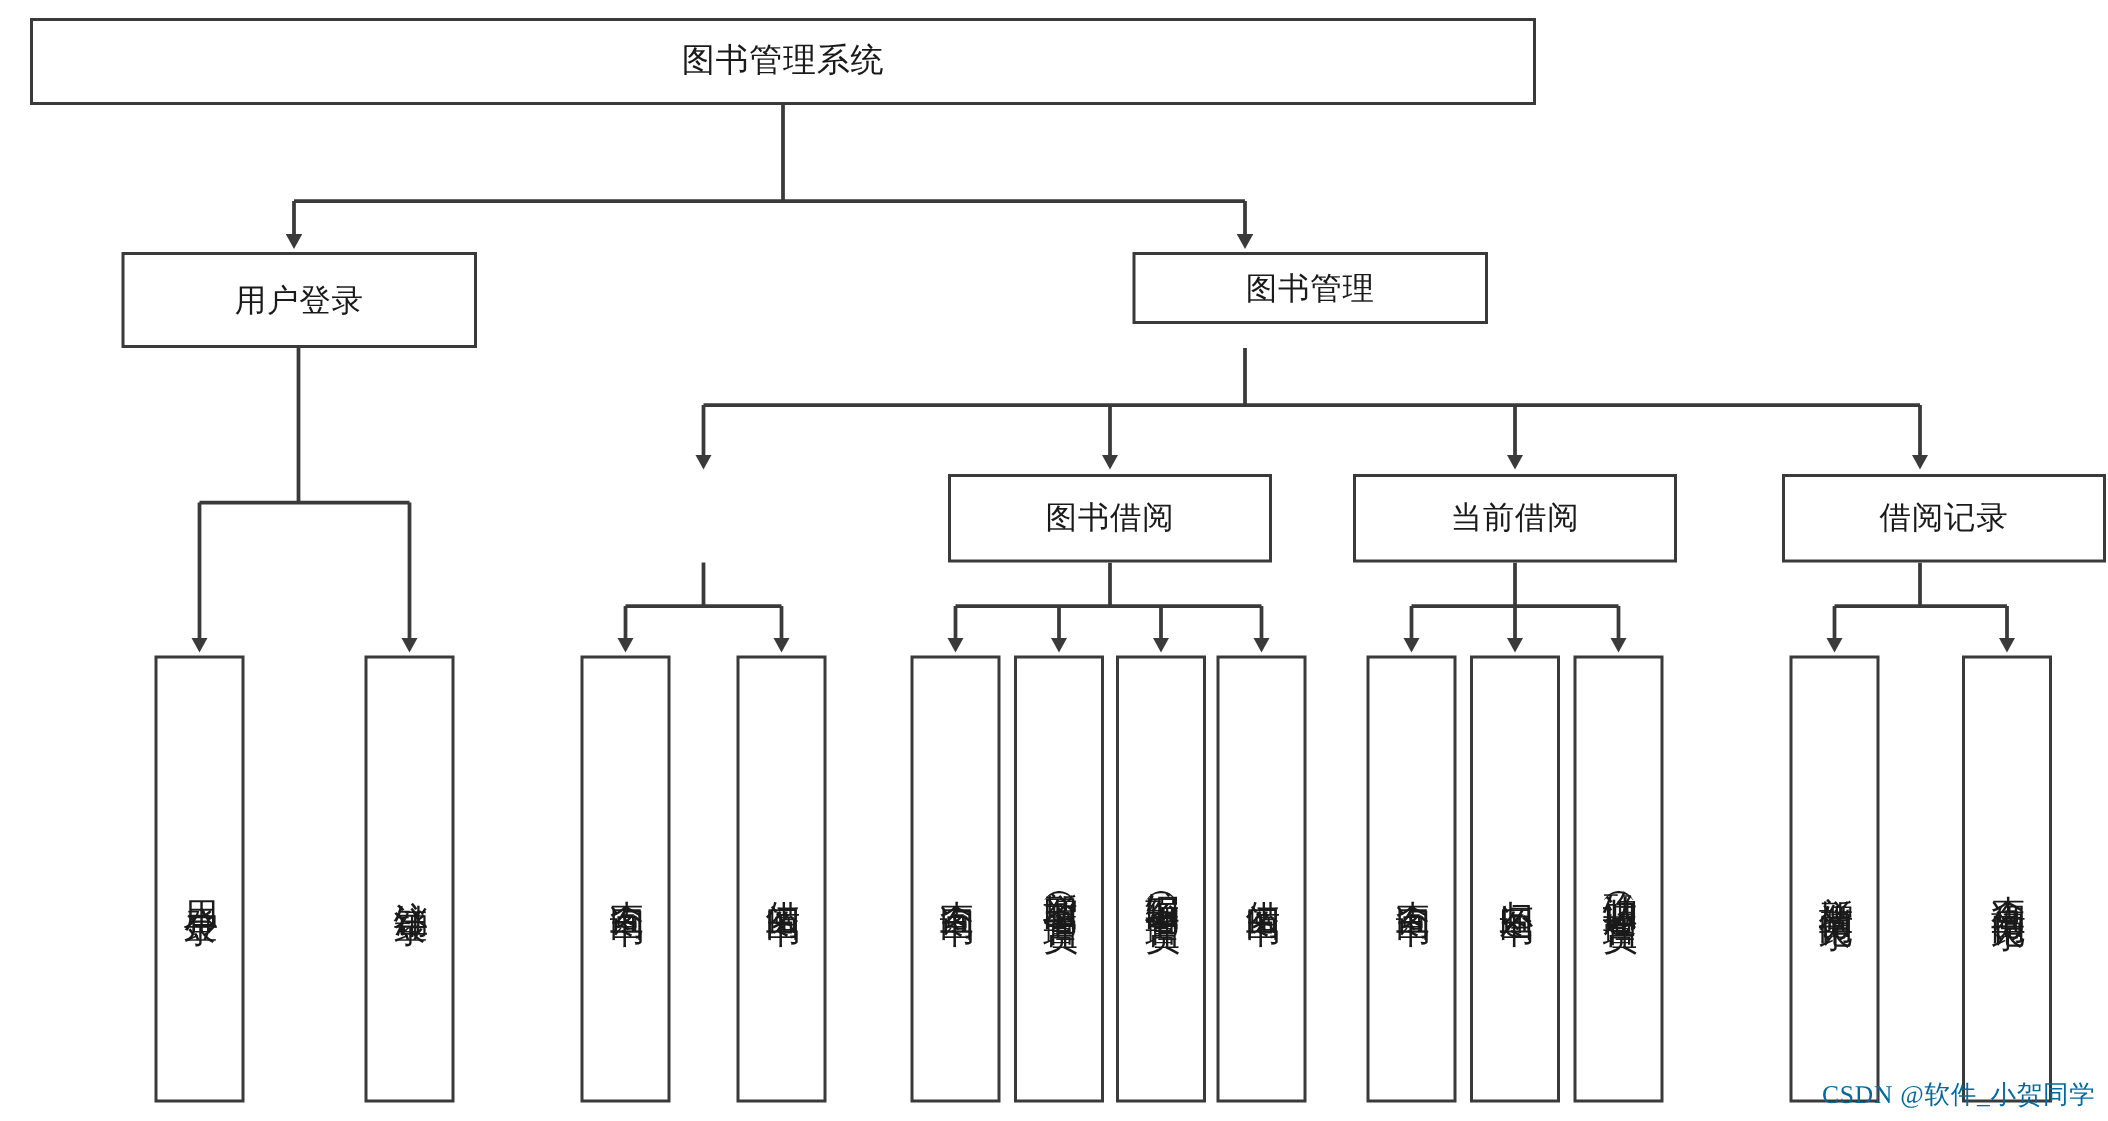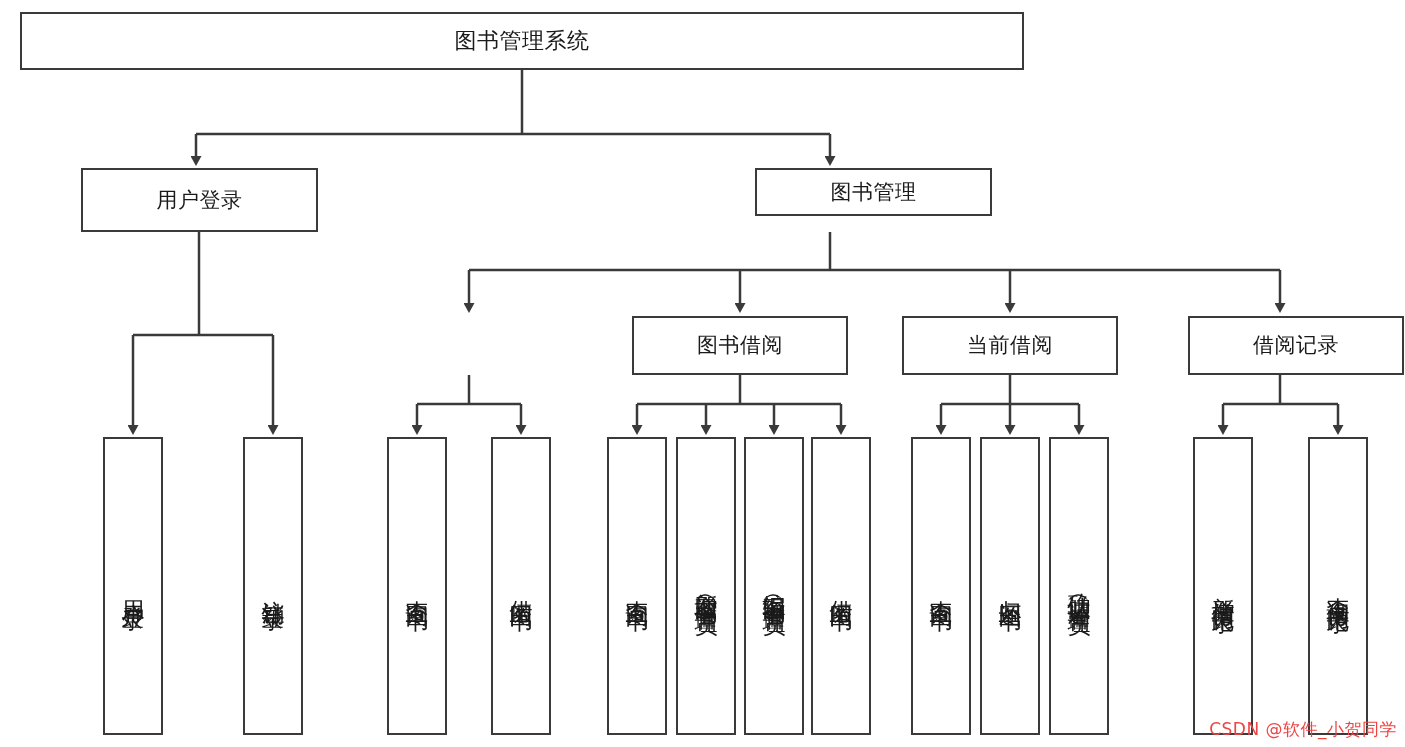--- a/index.html
+++ b/index.html
@@ -62,25 +62,26 @@
     font-size: 23px;
     letter-spacing: 3px;
     line-height: 1;
   }
   
   #watermark {
     position: absolute;
     right: 8px;
     bottom: 6px;
     font-size: 17px;
-    color: #ef4444;
+    color: #0369a1;
     letter-spacing: 0.5px;
     z-index: 6;
     white-space: nowrap;
     user-select: none;
+    font-family: Liberation Serif, serif;
   }
 </style>
 </head>
 <body>
 
 <div id="canvas">
 
   <svg id="diagram-svg" viewBox="0 0 1405 747" xmlns="http://www.w3.org/2000/svg">
     <defs>
       <marker id="arrow" markerWidth="10" markerHeight="11" refX="1" refY="5.5" orient="auto" markerUnits="userSpaceOnUse">

